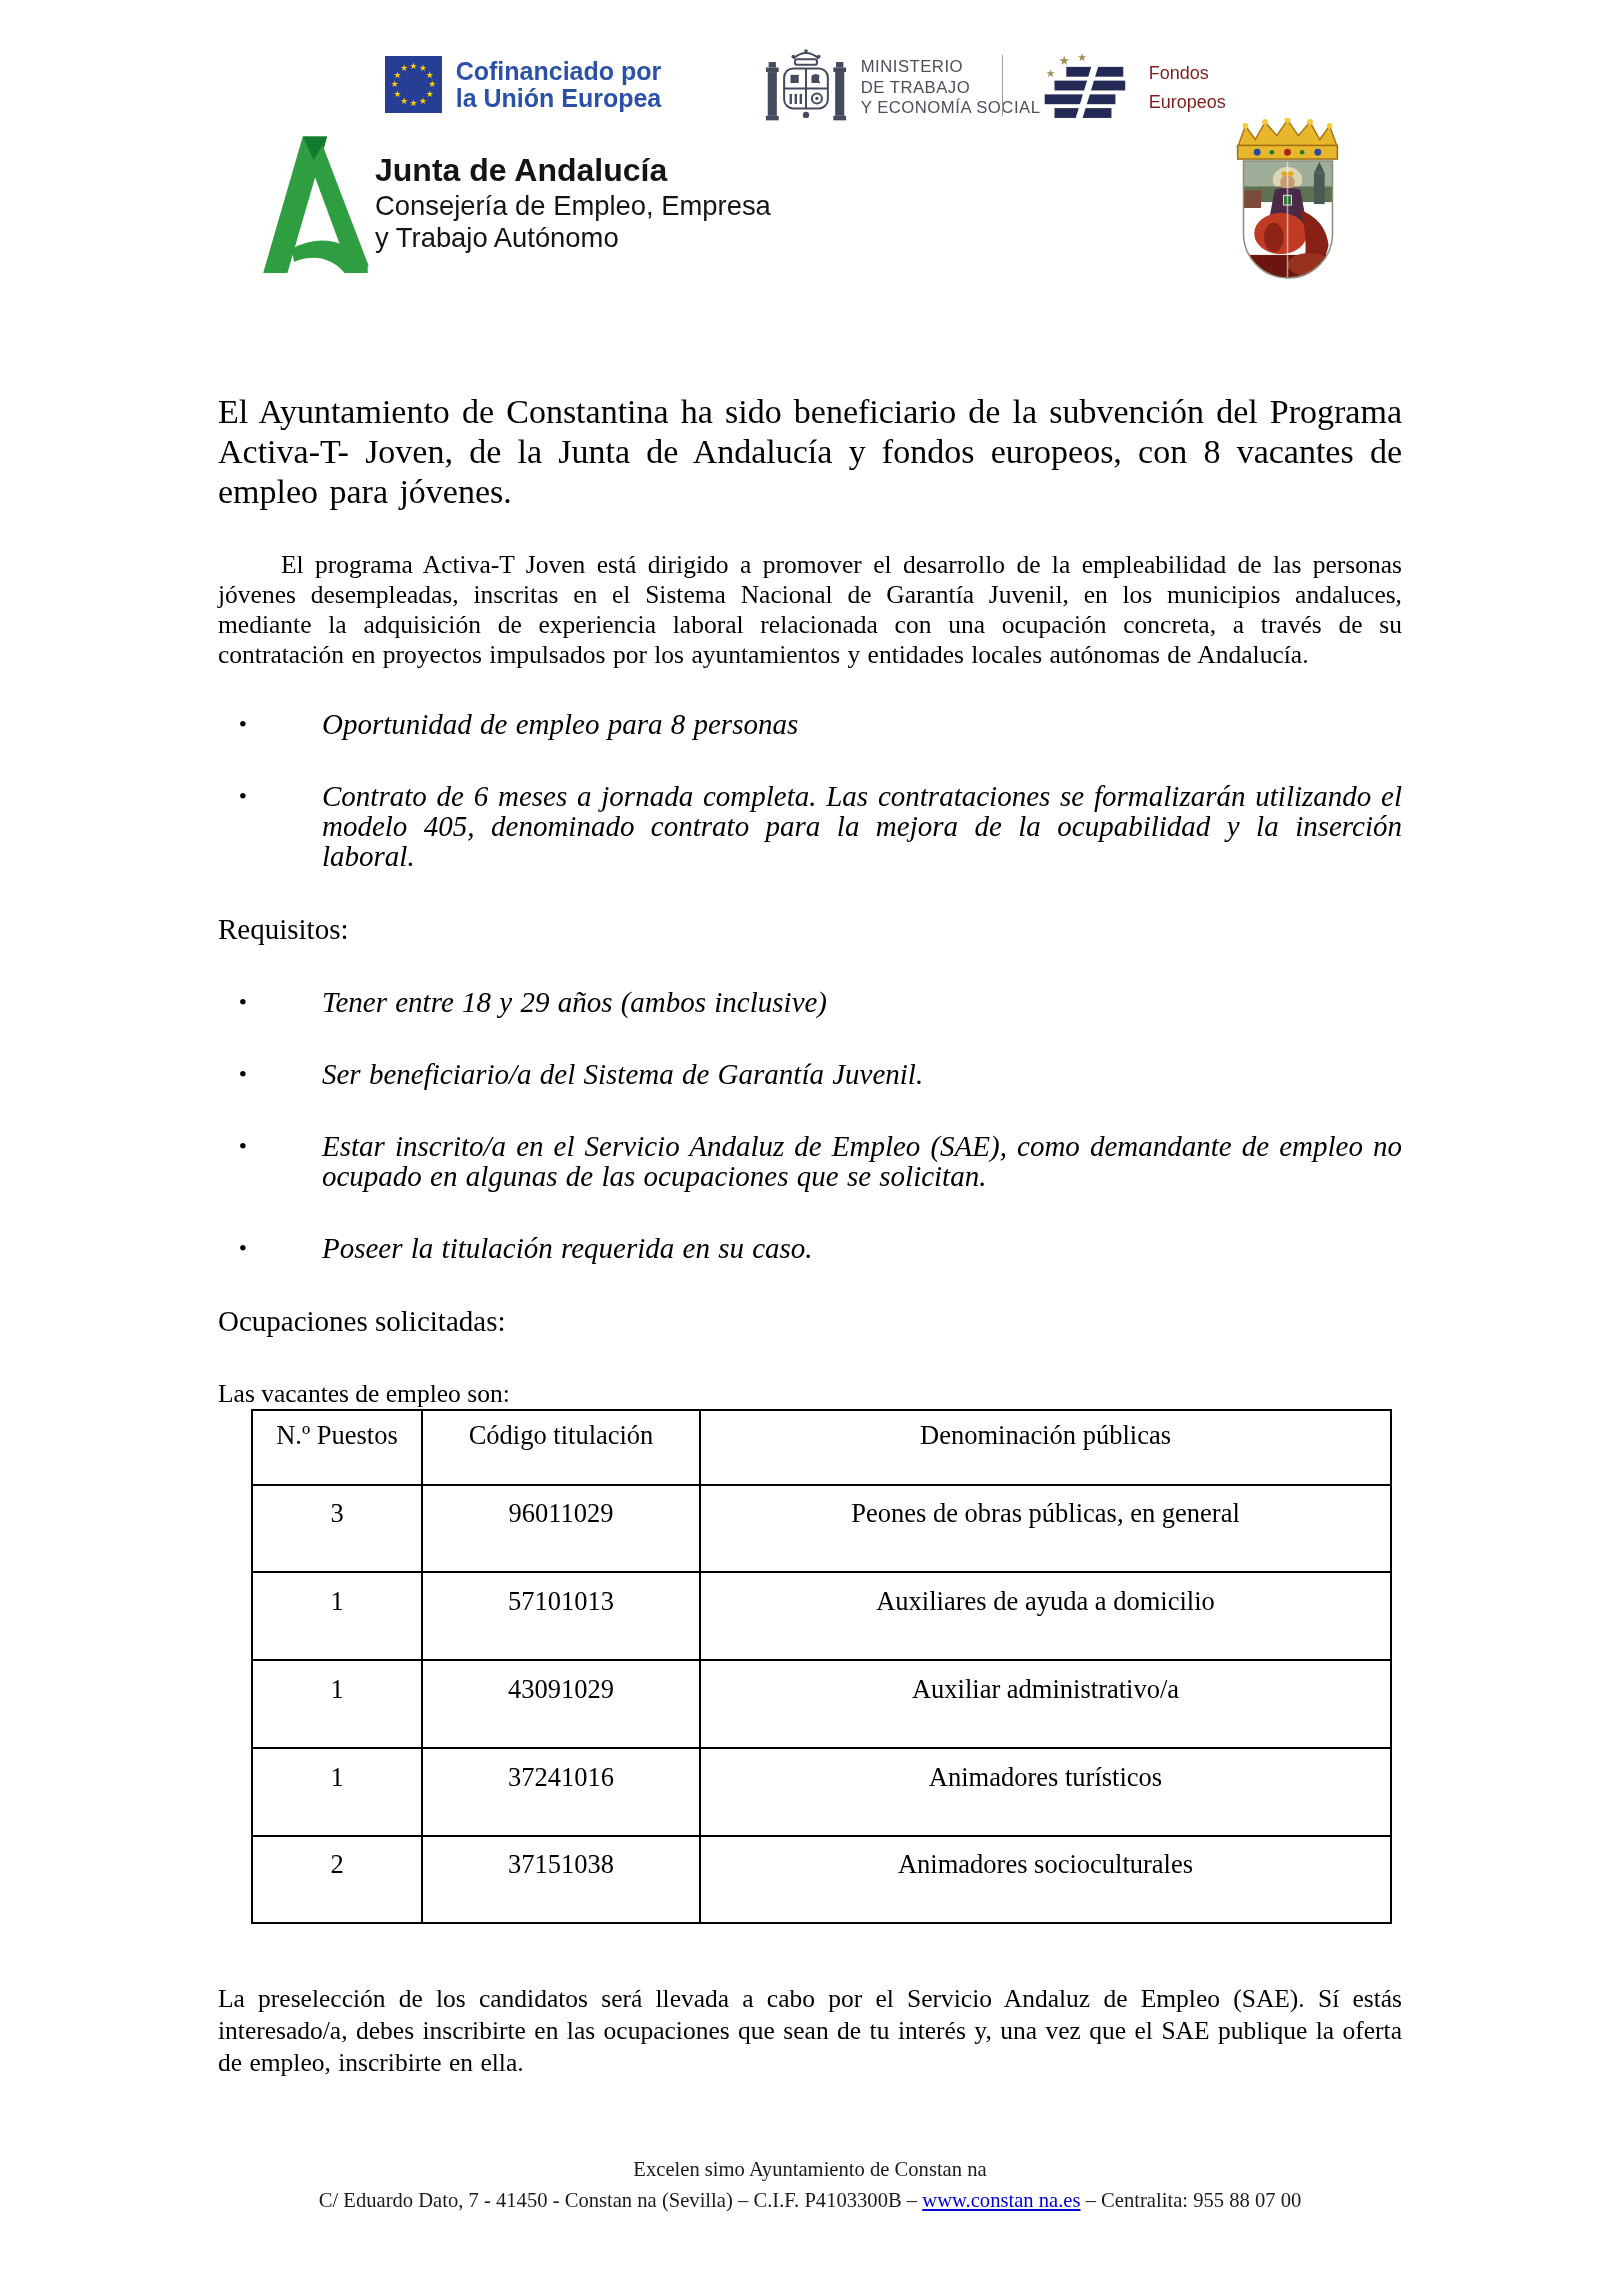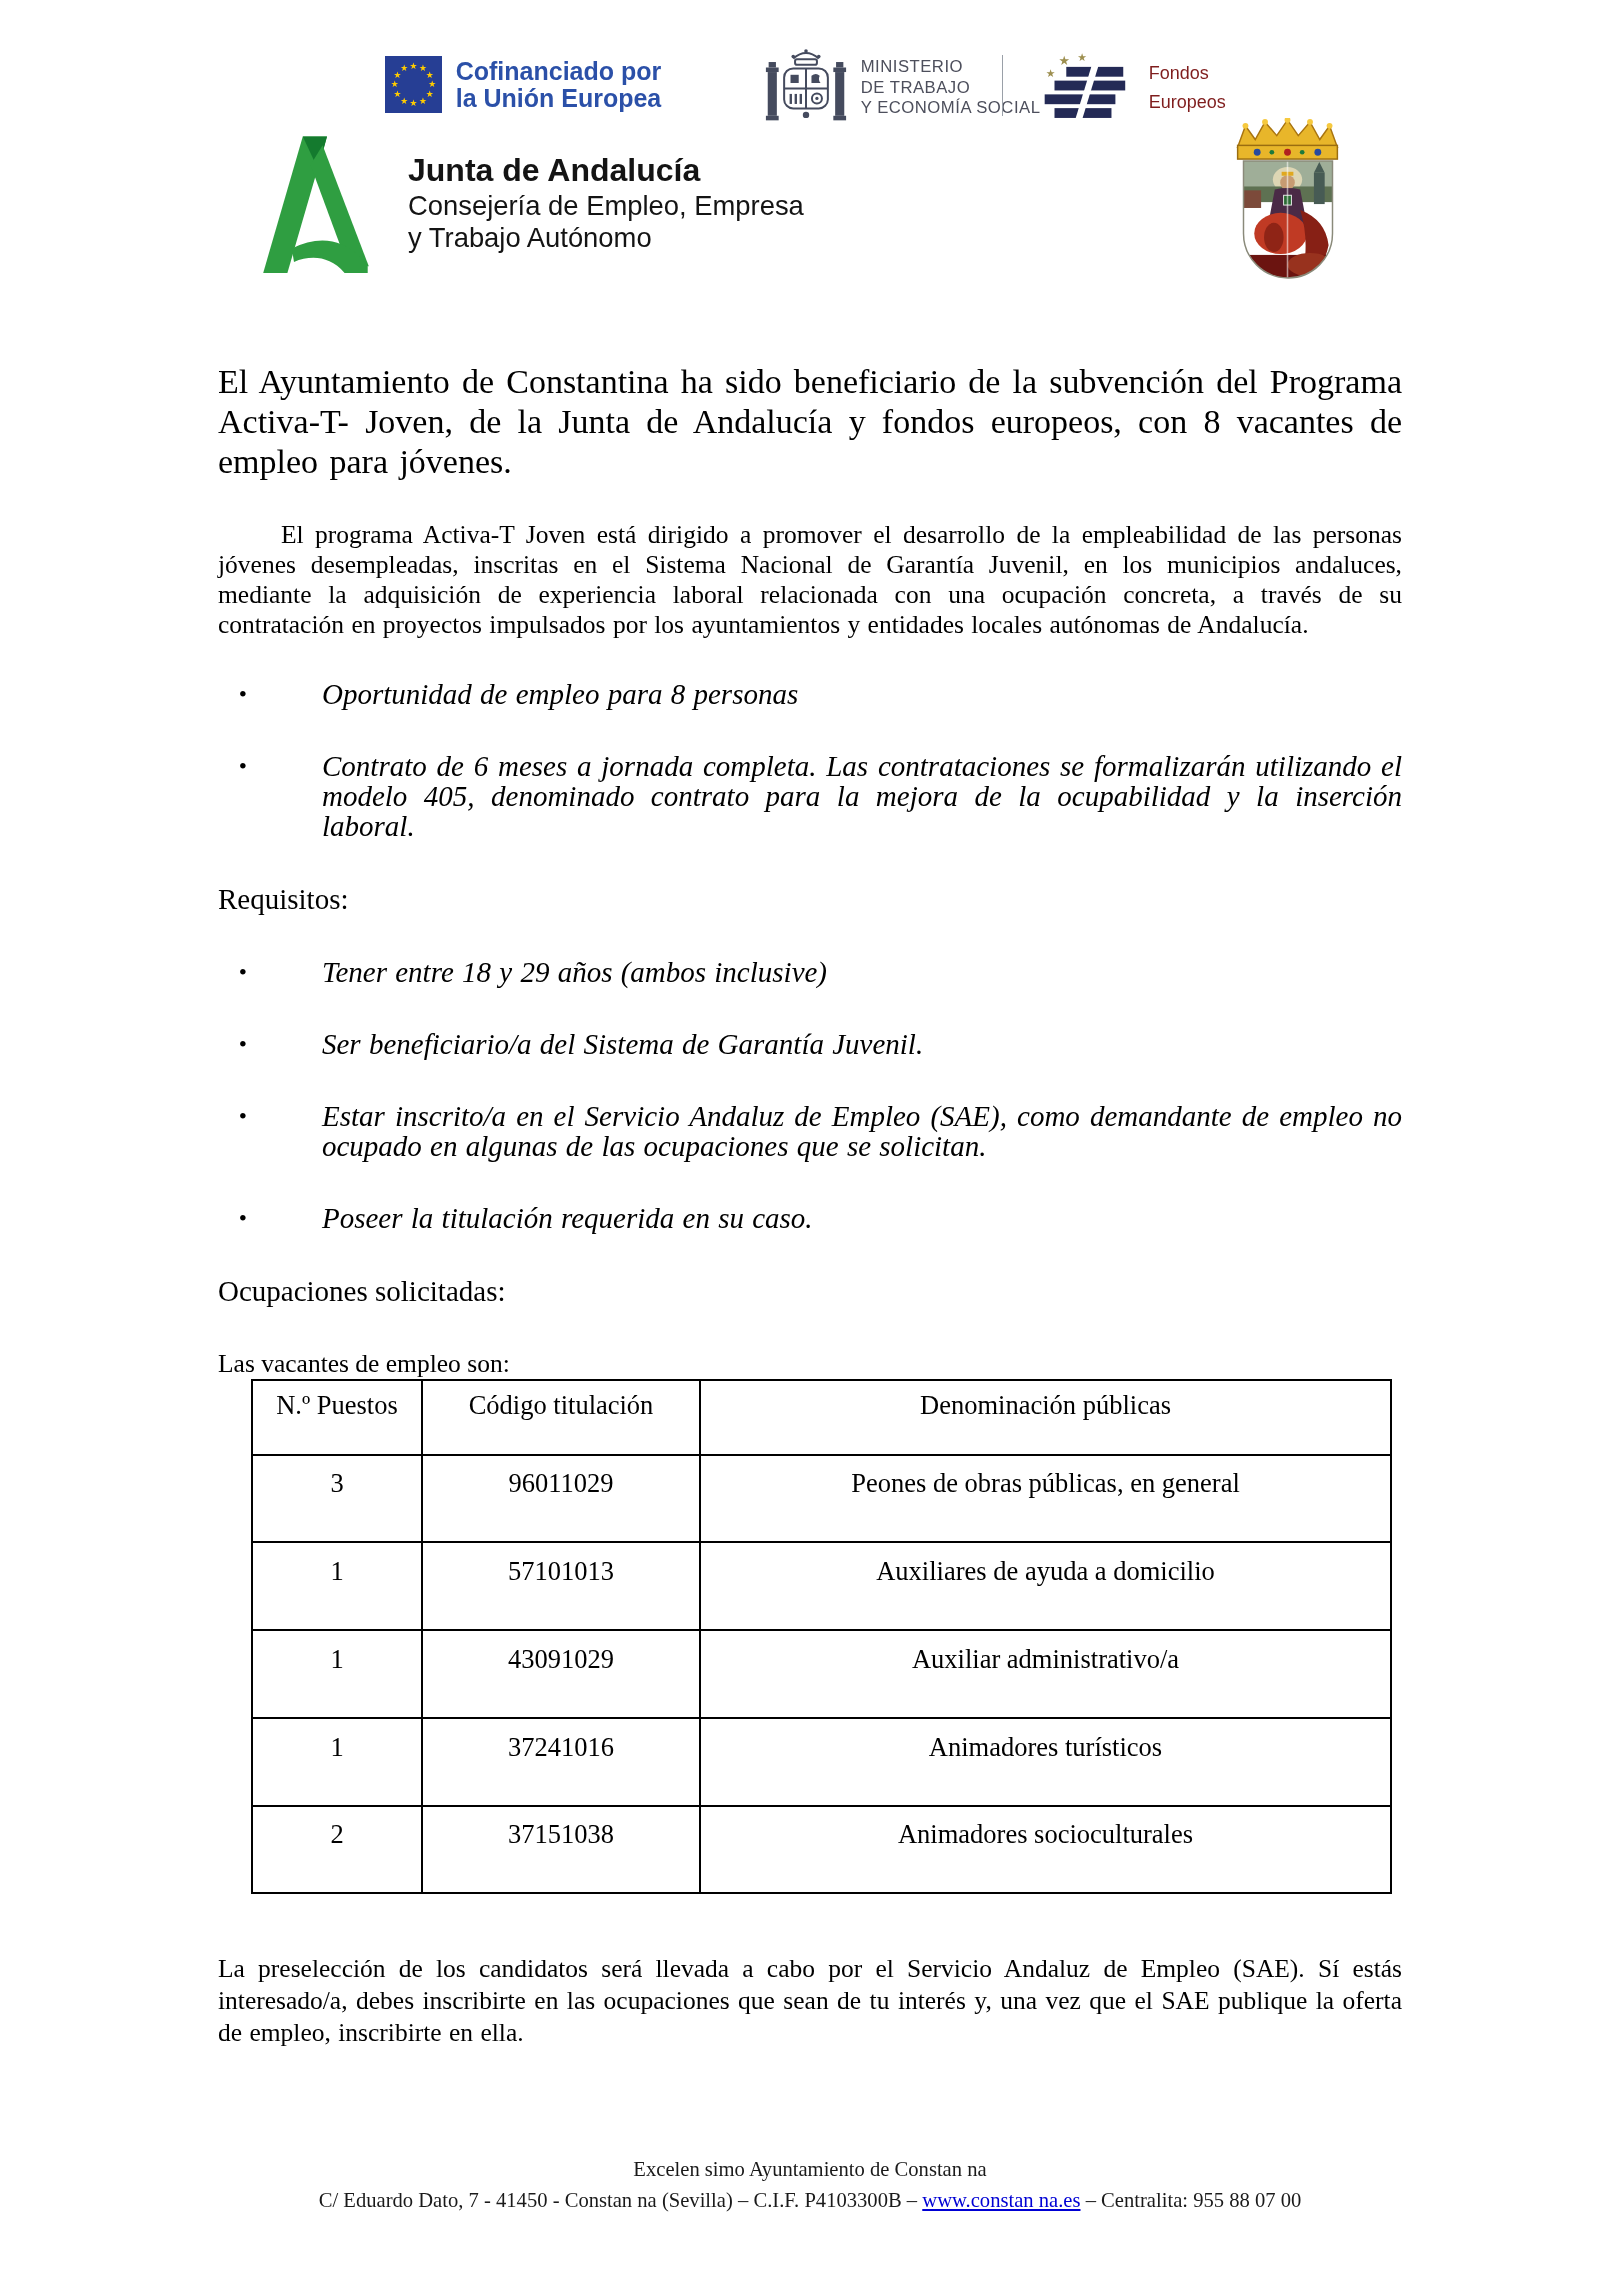--- a/index.html
+++ b/index.html
@@ -15,28 +15,28 @@
   .eu-block{position:absolute;left:385px;top:56px;display:flex;align-items:center;gap:13.7px;}
   .eu-flag{width:57px;height:57px;display:block;}
   .eu-text{font-family:"Liberation Sans",sans-serif;font-weight:bold;color:#2b50a8;font-size:25px;line-height:26.5px;}
   .min-block{position:absolute;left:765px;top:43px;display:flex;align-items:center;gap:13.7px;}
   .min-crest{width:82px;height:90px;display:block;}
   .min-text{font-family:"Liberation Sans",sans-serif;color:#4d4f5c;font-size:16.7px;line-height:20.6px;letter-spacing:0.5px;}
   .hdr-divider{position:absolute;left:1002px;top:55px;width:1px;height:61px;background:#9aa0a8;}
   .fondos-block{position:absolute;left:1027px;top:51px;display:flex;align-items:center;gap:11.8px;}
   .fondos-mark{width:110px;height:73px;display:block;}
   .fondos-text{font-family:"Liberation Sans",sans-serif;color:#7f1d1d;font-size:18px;line-height:29px;}
-  .junta-block{position:absolute;left:261px;top:131px;display:flex;align-items:center;gap:37px;}
+  .junta-block{position:absolute;left:261px;top:131px;display:flex;align-items:center;gap:4px;}
   .junta-a{width:110px;height:143px;display:block;}
   .junta-text{font-family:"Liberation Sans",sans-serif;color:#141414;}
   .junta-title{font-size:32px;font-weight:bold;line-height:39px;}
   .junta-sub{font-size:27.4px;line-height:32px;}
   .town-crest{position:absolute;left:1231px;top:118px;width:114px;height:178px;display:block;}
   
-  .content{position:absolute;left:218px;top:362px;width:1184px;}
+  .content{position:absolute;left:218px;top:392px;width:1184px;}
   .doc-title{font-size:34px;line-height:40px;text-align:justify;font-weight:normal;margin:0;word-spacing:2.9px;}
   .intro{font-size:25.5px;line-height:30px;text-align:justify;text-indent:63px;margin:38px 0 8px 0;word-spacing:1px;}
   .blist{list-style:none;margin:39px 0 0 0;padding:0;}
   .blist li{position:relative;padding-left:104px;font-size:29px;line-height:30px;text-align:justify;margin-bottom:42px;word-spacing:1px;font-style:italic;}
   .blist li::before{content:"\2022";position:absolute;left:20.6px;top:0;font-size:23.5px;}
   .sec-heading{font-size:29px;font-weight:normal;margin:3.9px 0 41px 0;}
   .vacantes-label{font-size:25.5px;margin:23.5px 0 0 0;}
   table.jobs{border-collapse:collapse;margin-left:33px;width:1139px;table-layout:fixed;}
   table.jobs th, table.jobs td{border:2px solid #000;font-weight:normal;text-align:center;vertical-align:top;}
   table.jobs th{height:63px;padding-top:8.8px;font-size:26.5px;}

